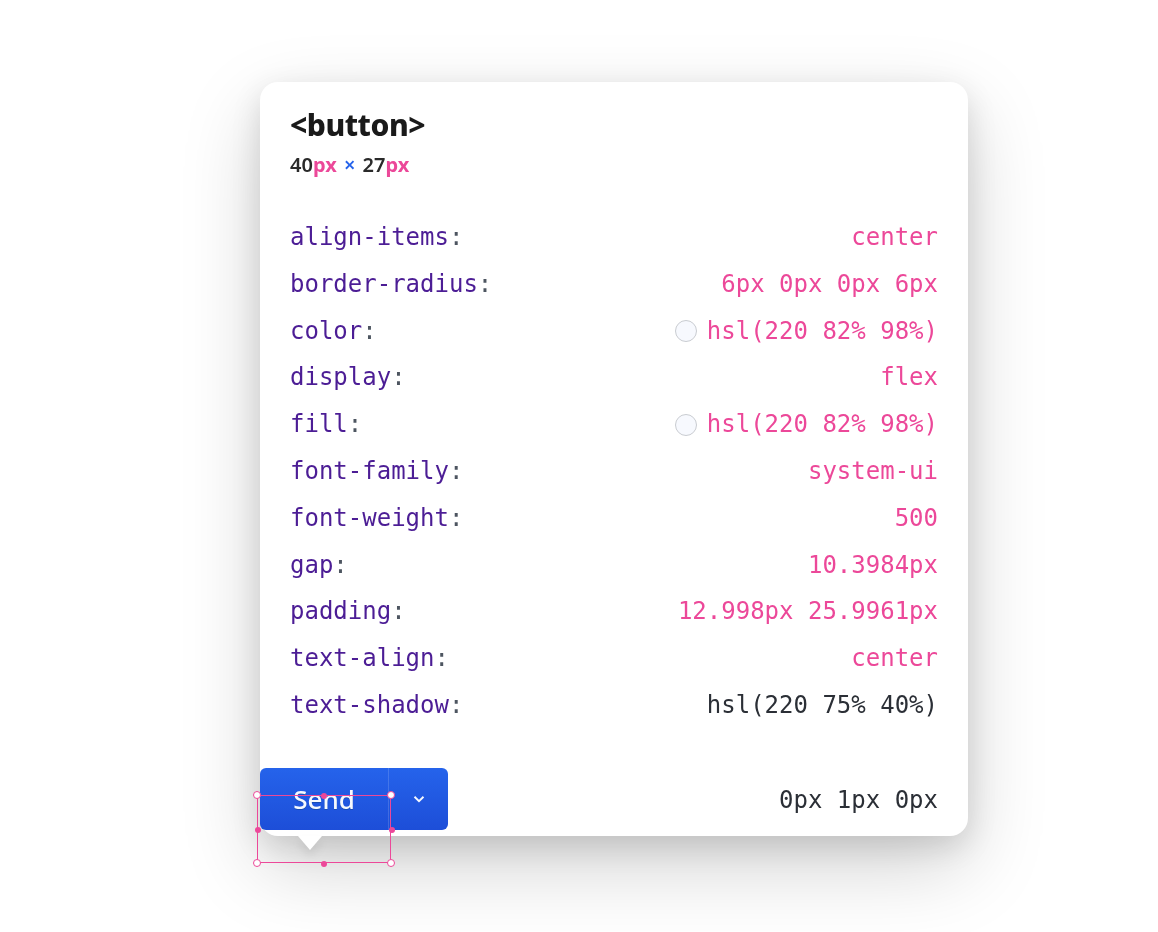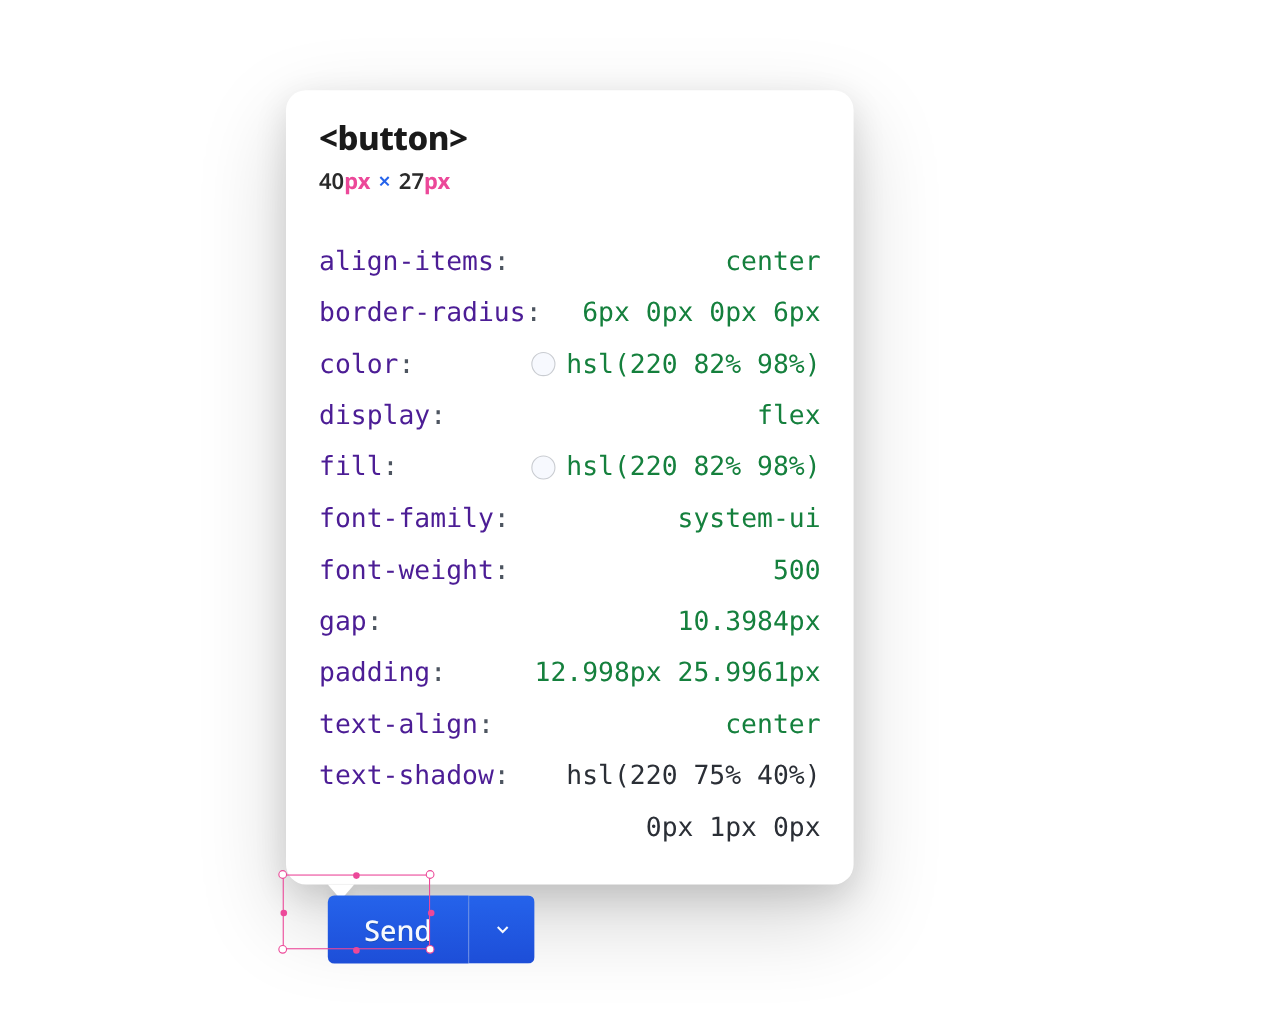--- a/index.html
+++ b/index.html
@@ -14,25 +14,25 @@
       background: #ffffff;
       font-family: system-ui, -apple-system, sans-serif;
       position: relative;
       overflow: hidden;
     }
 
     .tooltip-panel {
       position: absolute;
       left: 260px;
       top: 82px;
-      width: 516px;
+      width: 708px;
       background: #ffffff;
       border-radius: 18px;
       box-shadow: 0 30px 80px rgba(0,0,0,0.18), 0 10px 30px rgba(0,0,0,0.12);
-      padding: 22px 30px 28px 30px;
+      padding: 22px 30px 12px 30px;
     }
 
     .tooltip-panel::after {
       content: "";
       position: absolute;
       left: 38px;
       bottom: -14px;
       width: 0;
       height: 0;
       border-left: 12px solid transparent;
@@ -88,52 +88,52 @@
     .prop-name {
       color: #4c1d95;
       white-space: nowrap;
     }
 
     .prop-colon {
       color: #4d5560;
     }
 
     .prop-value {
-      color: #15803d;
+      color: #ec4899;
       text-align: right;
       display: flex;
       align-items: center;
       justify-content: flex-end;
       gap: 10px;
     }
 
     .prop-value-multiline {
       color: #2b2f36;
       text-align: left;
       display: flex;
       flex-direction: column;
       align-items: flex-end;
+      gap: 48px;
     }
 
     .swatch {
       width: 22px;
       height: 22px;
       border-radius: 50%;
       border: 1.5px solid #c9ccd1;
       background: #f7f9fe;
       display: inline-block;
       flex-shrink: 0;
     }
 
     .button-group {
       position: absolute;
       left: 260px;
-      top: 814px;
-      display: flex;
-      padding-left: 38px;
+      top: 768px;
+      display: flex;
     }
 
     .send-button {
       display: flex;
       align-items: center;
       justify-content: center;
       padding: 13px 26px;
       background: linear-gradient(180deg, #2563eb 0%, #1d4ed8 100%);
       color: hsl(220, 82%, 98%);
       font-family: system-ui, -apple-system, sans-serif;

